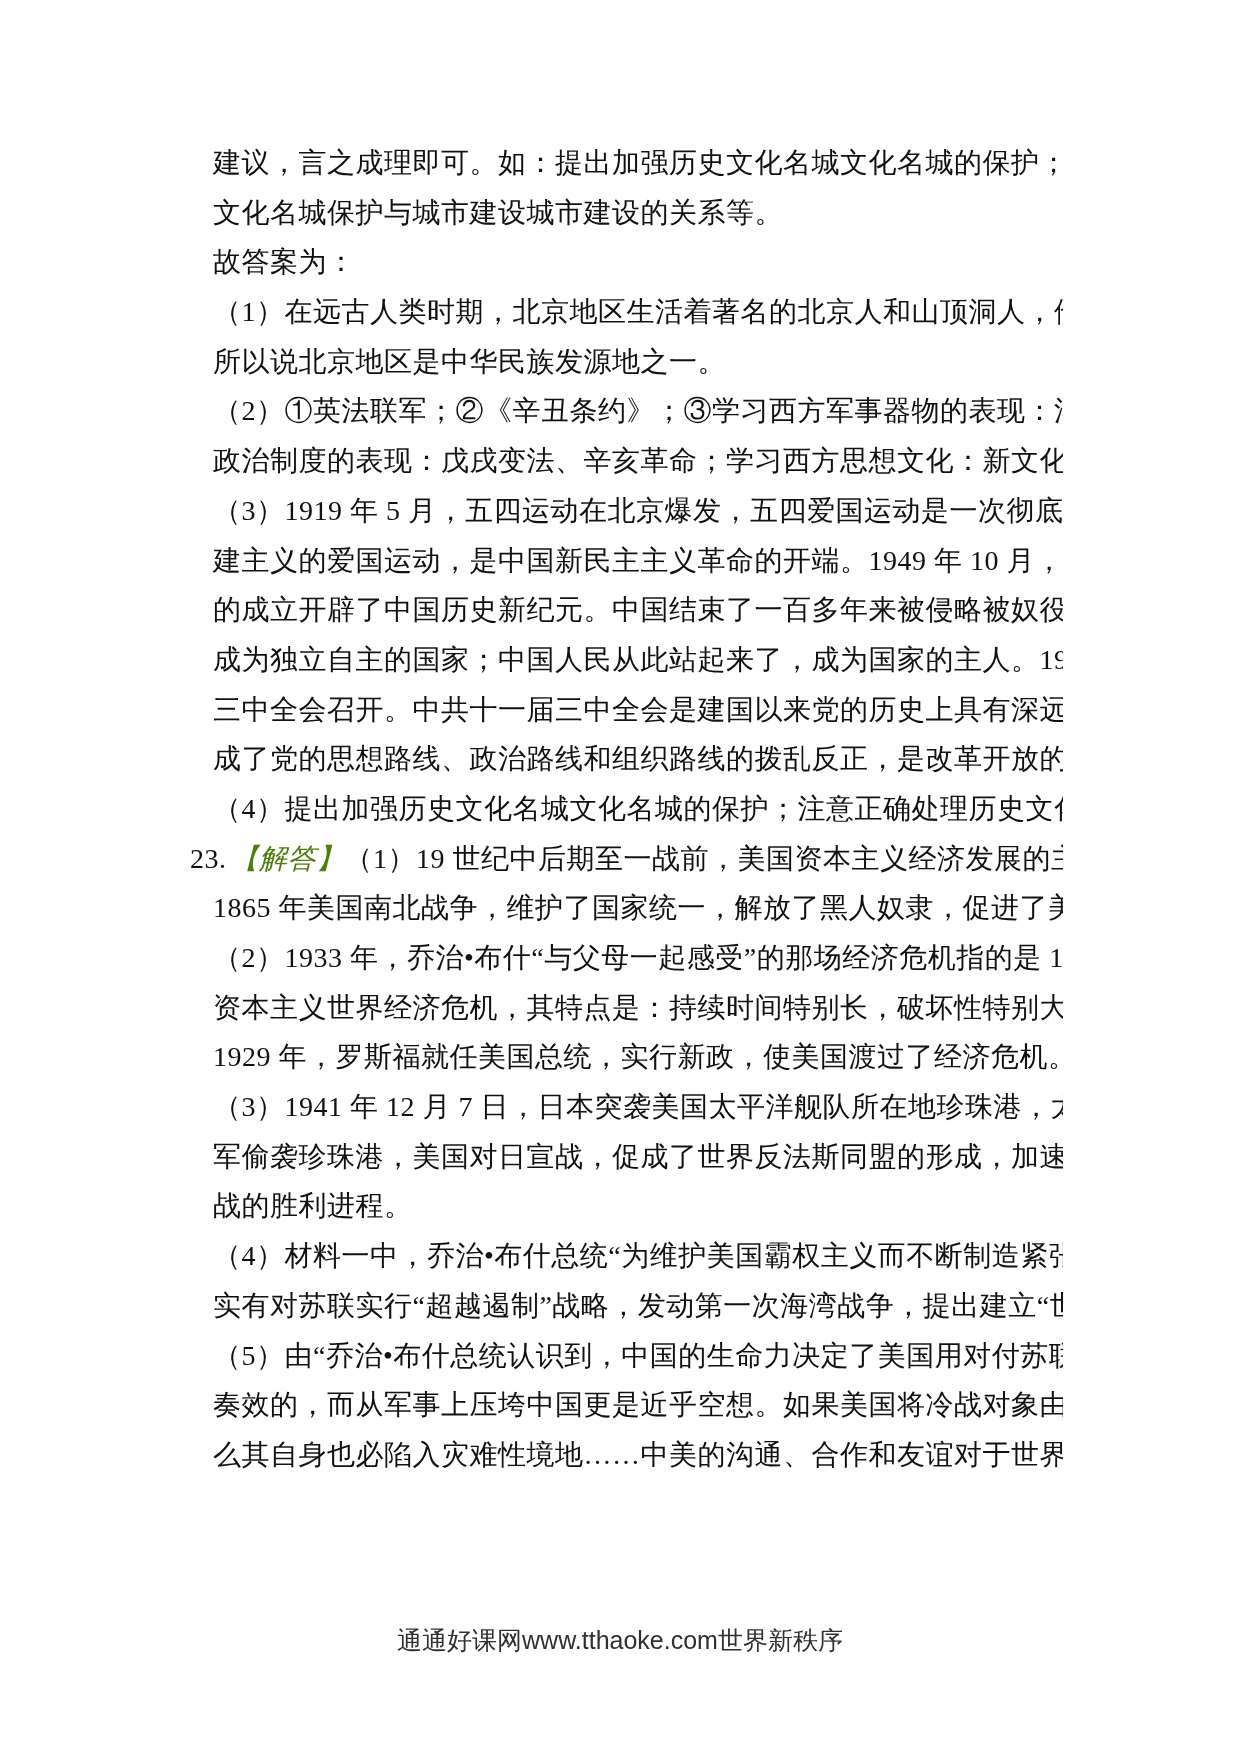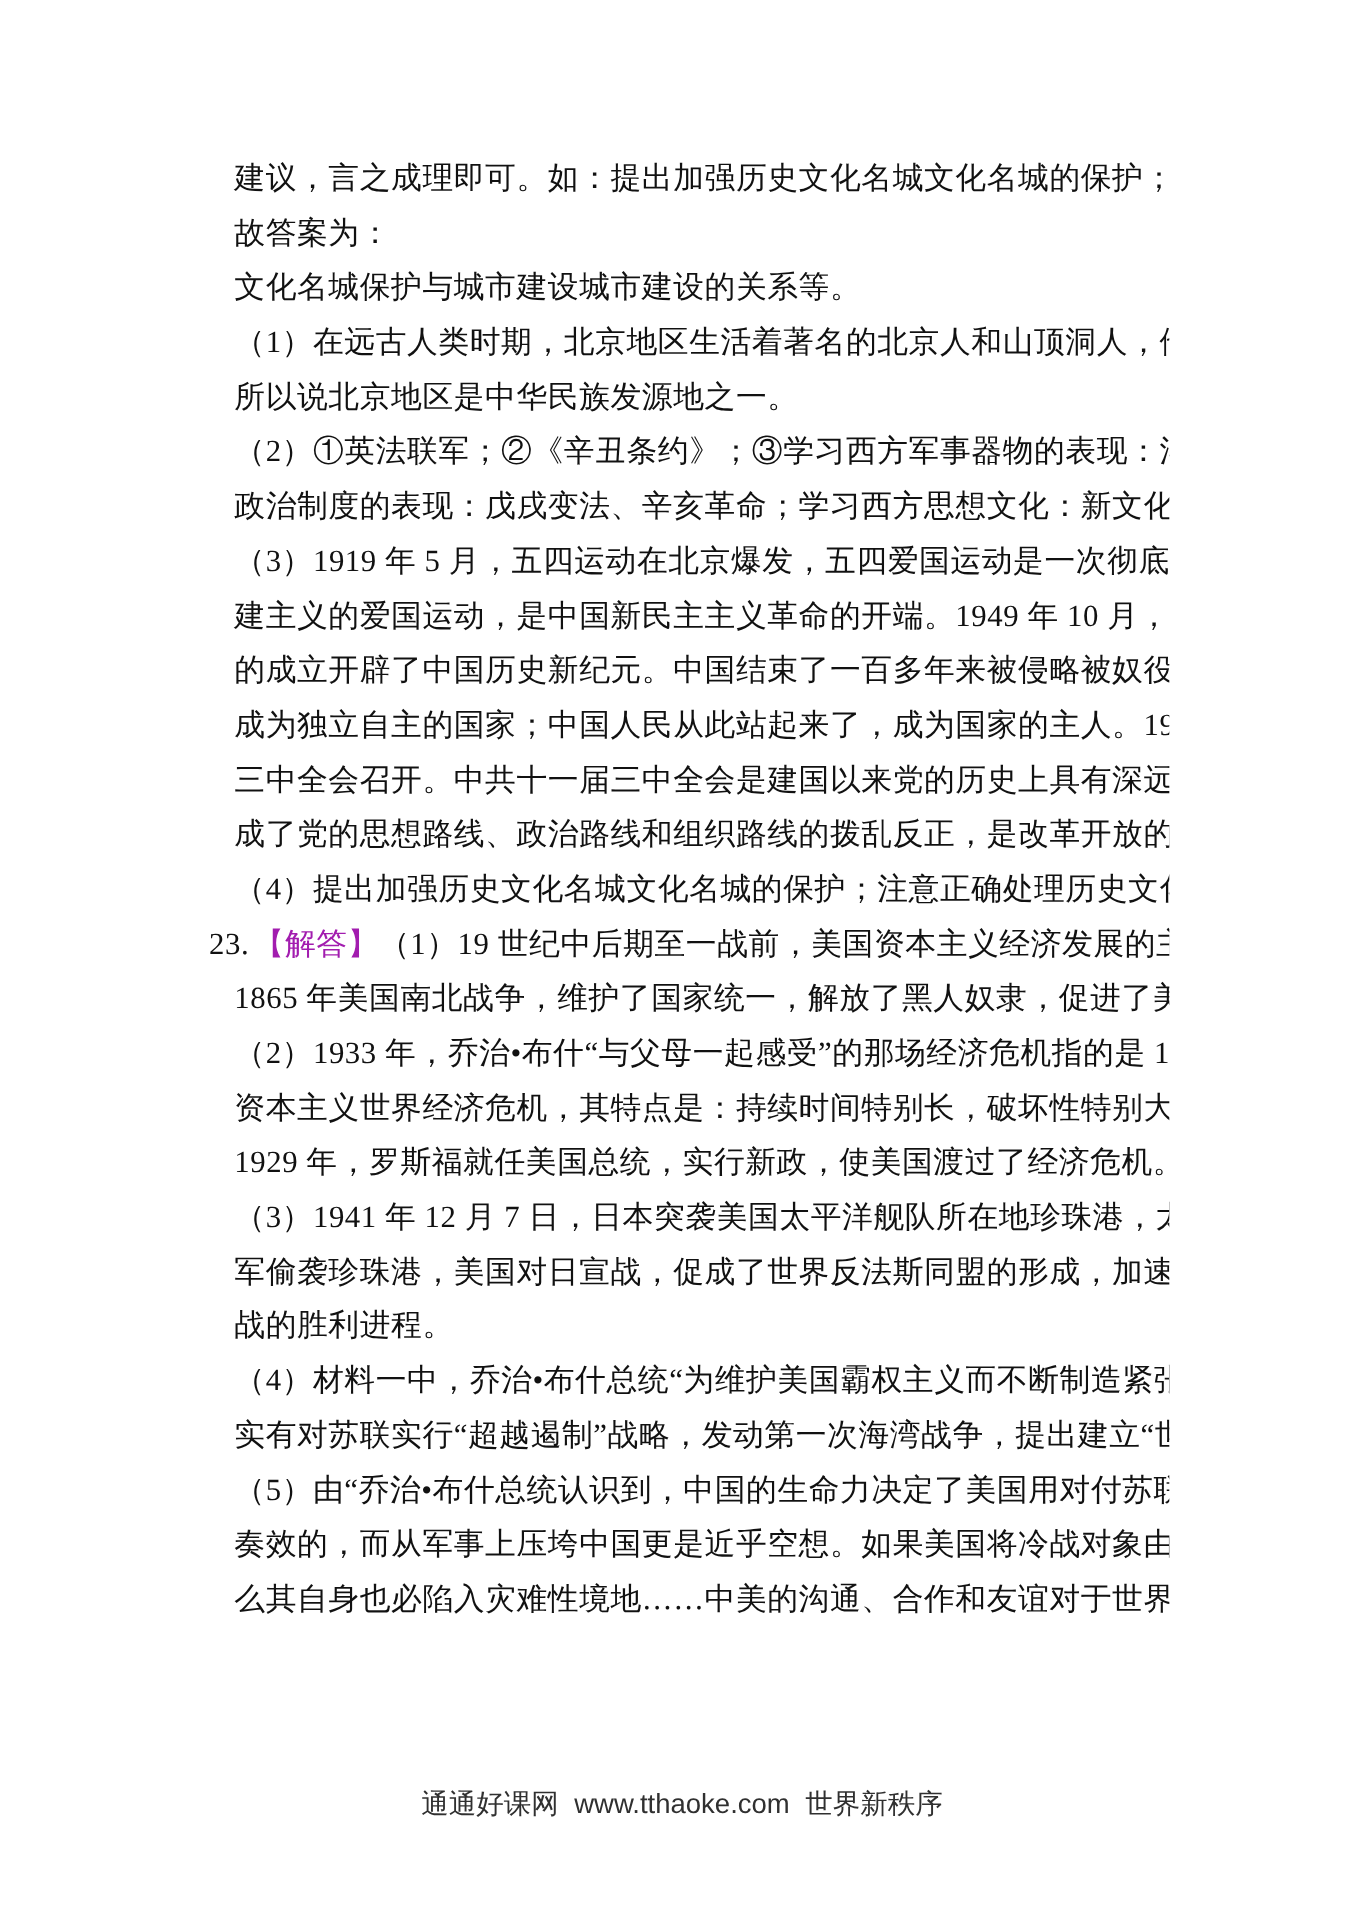--- a/index.html
+++ b/index.html
@@ -38,47 +38,46 @@
   .tag-blue{
     font-weight:normal;
   }
   .footer{
     position:absolute;
     left:0;
     top:1624px;
     width:1240px;
     display:flex;
     justify-content:center;
-    gap:14px;
     font-family:"Liberation Sans","DejaVu Sans",sans-serif;
     font-size:25px;
     line-height:32px;
     color:#303030;
   }
 </style>
 </head>
 <body>
 
 <div class="page">
   <div class="text-block">
       <div class="line"><span>建议，言之成理即可。如：提出加强历史文化名城文化名城的保护；注意正确处理历史</span></div>
+      <div class="line"><span>文化名城保护与城市建设城市建设的关系等。</span></div>
       <div class="line"><span>故答案为：</span></div>
-      <div class="line"><span>文化名城保护与城市建设城市建设的关系等。</span></div>
       <div class="line"><span>（1）在远古人类时期，北京地区生活着著名的北京人和山顶洞人，他们创造了古代文明，</span></div>
       <div class="line"><span>所以说北京地区是中华民族发源地之一。</span></div>
       <div class="line"><span>（2）①英法联军；②《辛丑条约》；③学习西方军事器物的表现：洋务运动；学习西方</span></div>
       <div class="line"><span>政治制度的表现：戊戌变法、辛亥革命；学习西方思想文化：新文化运动。</span></div>
       <div class="line"><span>（3）1919 年 5 月，五四运动在北京爆发，五四爱国运动是一次彻底的反对帝国主义和封</span></div>
       <div class="line"><span>建主义的爱国运动，是中国新民主主义革命的开端。1949 年 10 月，新中国成立。新中国</span></div>
       <div class="line"><span>的成立开辟了中国历史新纪元。中国结束了一百多年来被侵略被奴役的屈辱历史，真正</span></div>
       <div class="line"><span>成为独立自主的国家；中国人民从此站起来了，成为国家的主人。1978 年 12 月，十一届</span></div>
       <div class="line"><span>三中全会召开。中共十一届三中全会是建国以来党的历史上具有深远意义的转折。它完</span></div>
       <div class="line"><span>成了党的思想路线、政治路线和组织路线的拨乱反正，是改革开放的开端。</span></div>
       <div class="line"><span>（4）提出加强历史文化名城文化名城的保护；注意正确处理历史文化名城保护与城市建</span></div>
-      <div class="line hang"><span class="marker">23.</span><span class="tag-blue" style="color: #a21caf;">【解答】</span><span>（1）19 世纪中后期至一战前，美国资本主义经济发展的主要原因：1861 年到</span></div>
+      <div class="line hang"><span class="marker">23.</span><span class="tag-blue" style="color: #4d7c0f; font-style: italic;">【解答】</span><span>（1）19 世纪中后期至一战前，美国资本主义经济发展的主要原因：1861 年到</span></div>
       <div class="line"><span>1865 年美国南北战争，维护了国家统一，解放了黑人奴隶，促进了美国资本主义的发展，</span></div>
       <div class="line"><span>（2）1933 年，乔治•布什“与父母一起感受”的那场经济危机指的是 1929 年到 1933 年</span></div>
       <div class="line"><span>资本主义世界经济危机，其特点是：持续时间特别长，破坏性特别大，波及范围特别广。</span></div>
       <div class="line"><span>1929 年，罗斯福就任美国总统，实行新政，使美国渡过了经济危机。</span></div>
       <div class="line"><span>（3）1941 年 12 月 7 日，日本突袭美国太平洋舰队所在地珍珠港，太平洋战争爆发，日</span></div>
       <div class="line"><span>军偷袭珍珠港，美国对日宣战，促成了世界反法斯同盟的形成，加速了对第二次世界大</span></div>
       <div class="line"><span>战的胜利进程。</span></div>
       <div class="line"><span>（4）材料一中，乔治•布什总统“为维护美国霸权主义而不断制造紧张局势”的具体史</span></div>
       <div class="line"><span>实有对苏联实行“超越遏制”战略，发动第一次海湾战争，提出建立“世界新秩序”的</span></div>
       <div class="line"><span>（5）由“乔治•布什总统认识到，中国的生命力决定了美国用对付苏联那一套是不可能</span></div>

